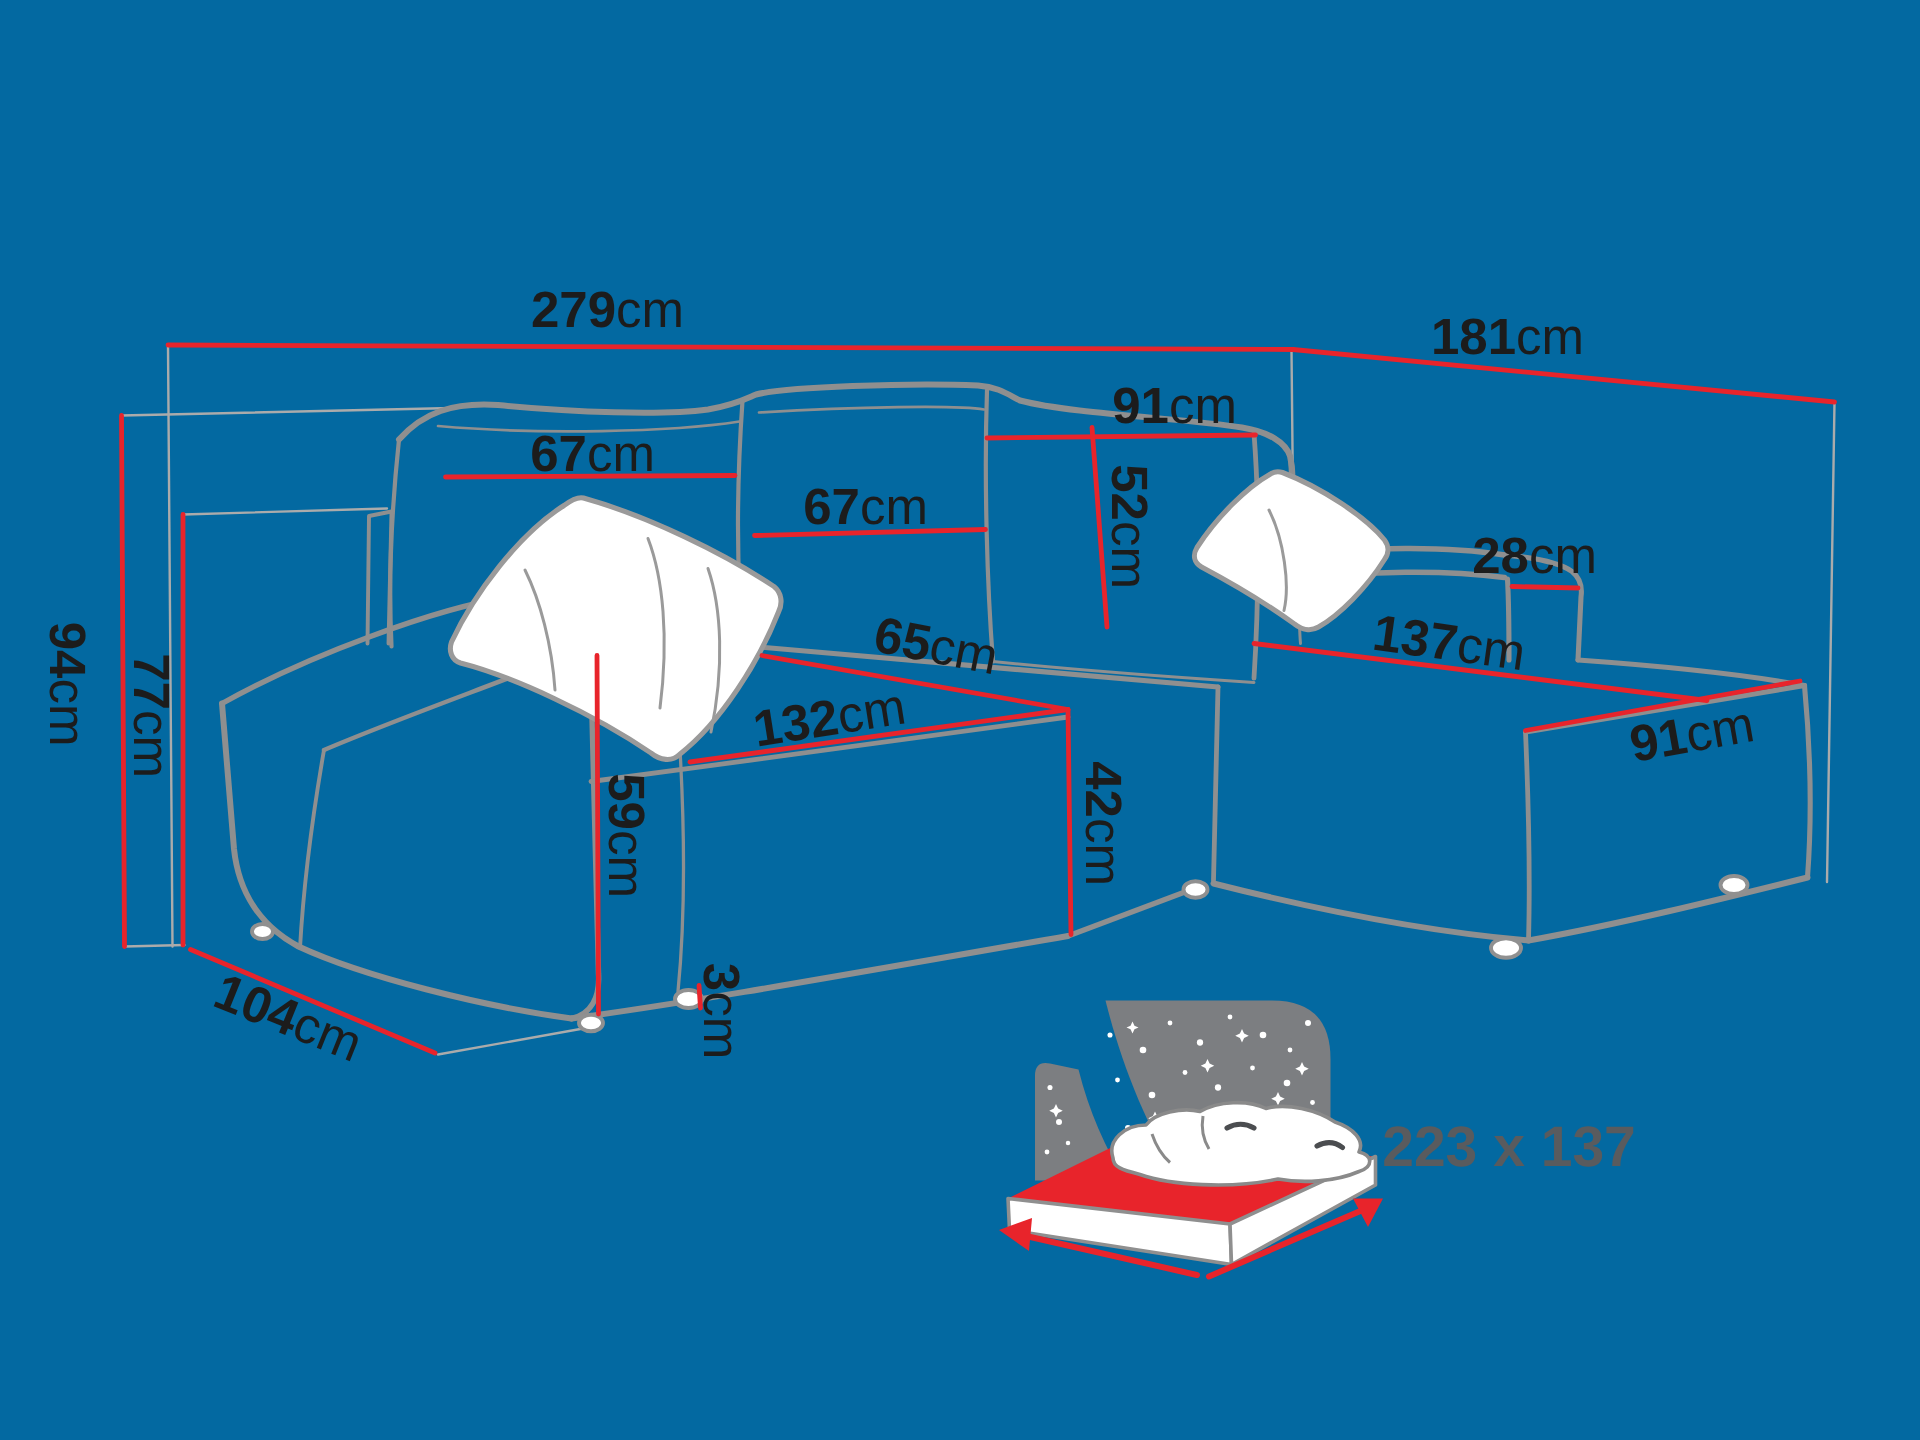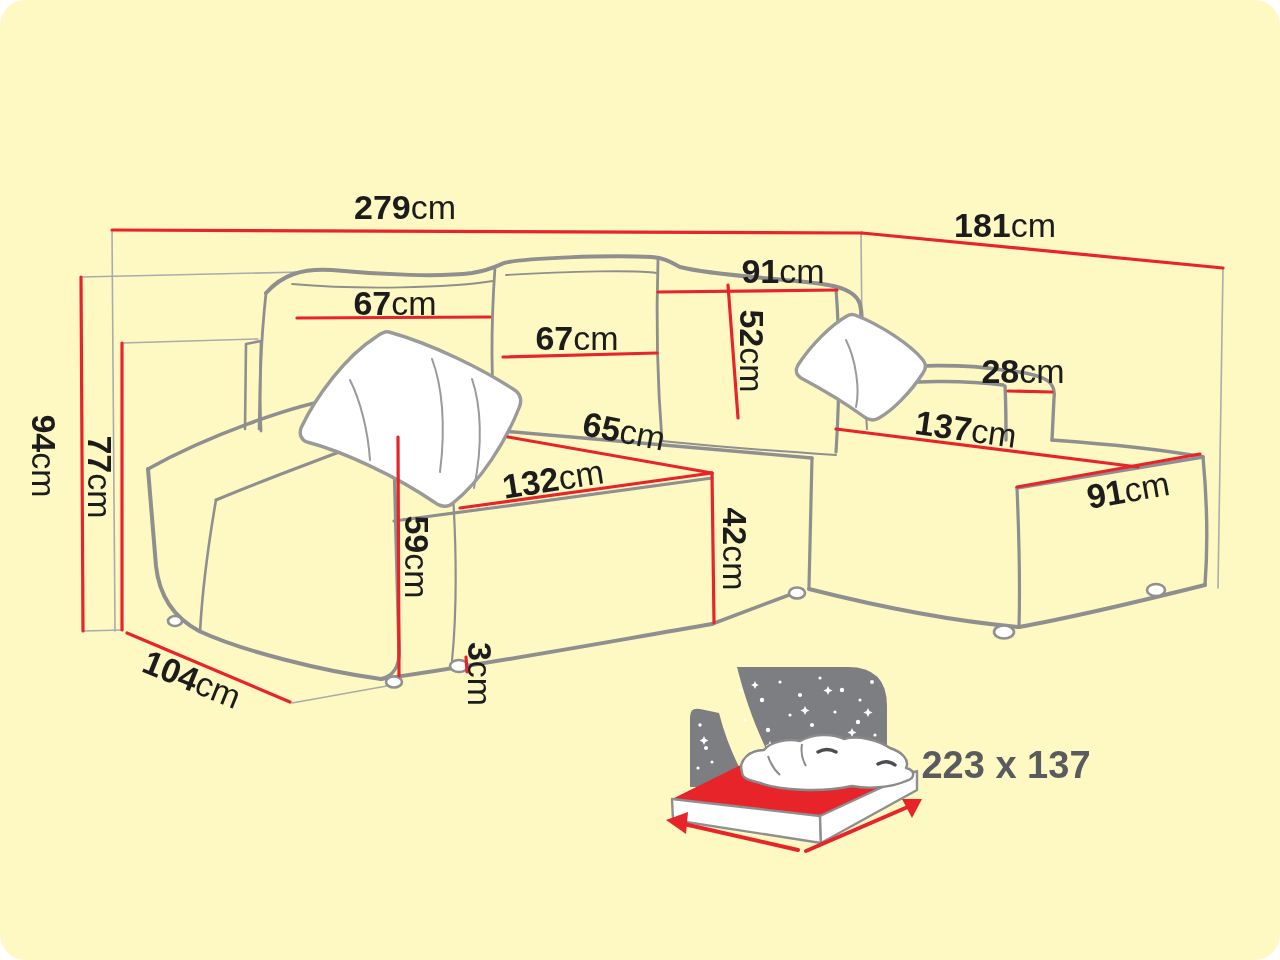--- a/index.html
+++ b/index.html
@@ -1,17 +1,17 @@
 <!DOCTYPE html>
 <html><head>
 <meta charset="utf-8">
 <style>
   html,body{margin:0;padding:0;background:#fff;}
-  .stage{position:relative;width:1280px;height:960px;background:#fef9c3;overflow:hidden;
-         font-family:"Liberation Sans","DejaVu Sans",sans-serif;border-radius:25px;}
+  .stage{position:relative;width:1280px;height:960px;background:#0369a1;overflow:hidden;
+         font-family:"Liberation Sans","DejaVu Sans",sans-serif;}
   svg{display:block;}
   text{fill:#1c1c1c;}
   .dim-label{font-size:34px;}
   .dim-label .n{font-weight:bold;}
   .dim-label .u{font-weight:normal;}
   .big .n{font-weight:bold;}
   .sleep-label{font-size:38px;font-weight:bold;fill:#595b5e;}
 </style>
 </head>
 <body>

